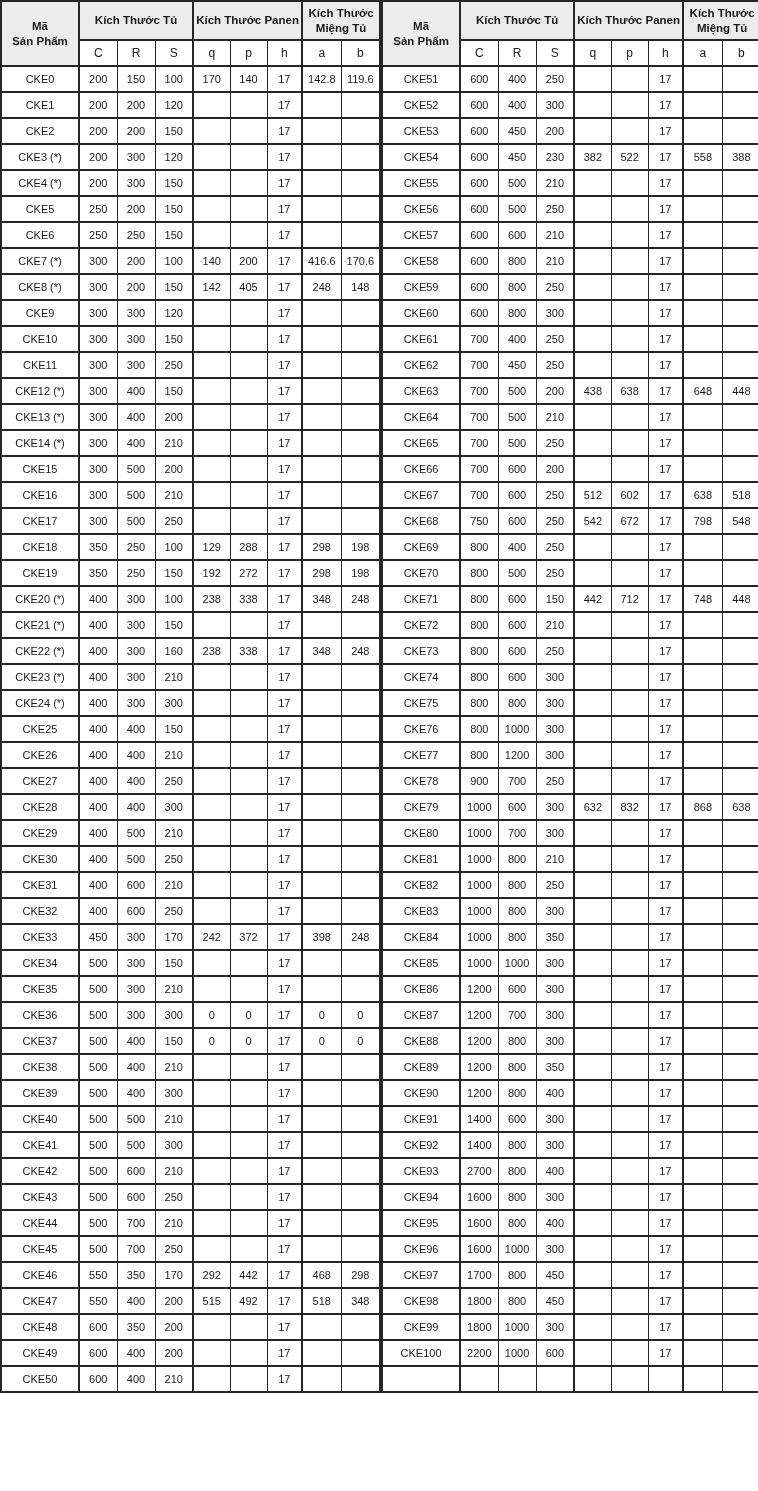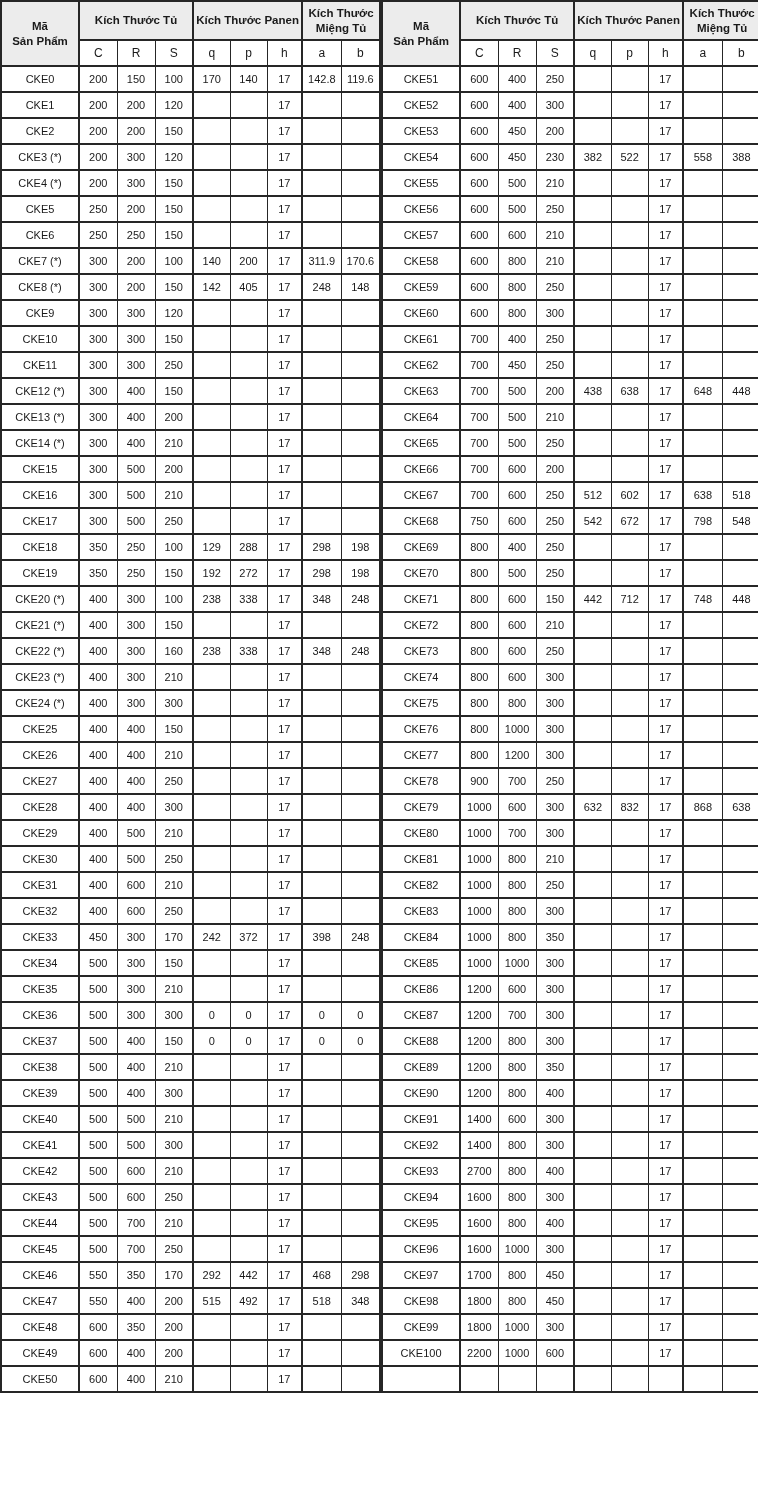--- a/index.html
+++ b/index.html
@@ -172,21 +172,21 @@
           <td></td>
         </tr>
         <tr>
           <td>CKE7 (*)</td>
           <td class="gb">300</td>
           <td>200</td>
           <td>100</td>
           <td class="gb">140</td>
           <td>200</td>
           <td>17</td>
-          <td class="gb">311.9</td>
+          <td class="gb">416.6</td>
           <td>170.6</td>
         </tr>
         <tr>
           <td>CKE8 (*)</td>
           <td class="gb">300</td>
           <td>200</td>
           <td>150</td>
           <td class="gb">142</td>
           <td>405</td>
           <td>17</td>

